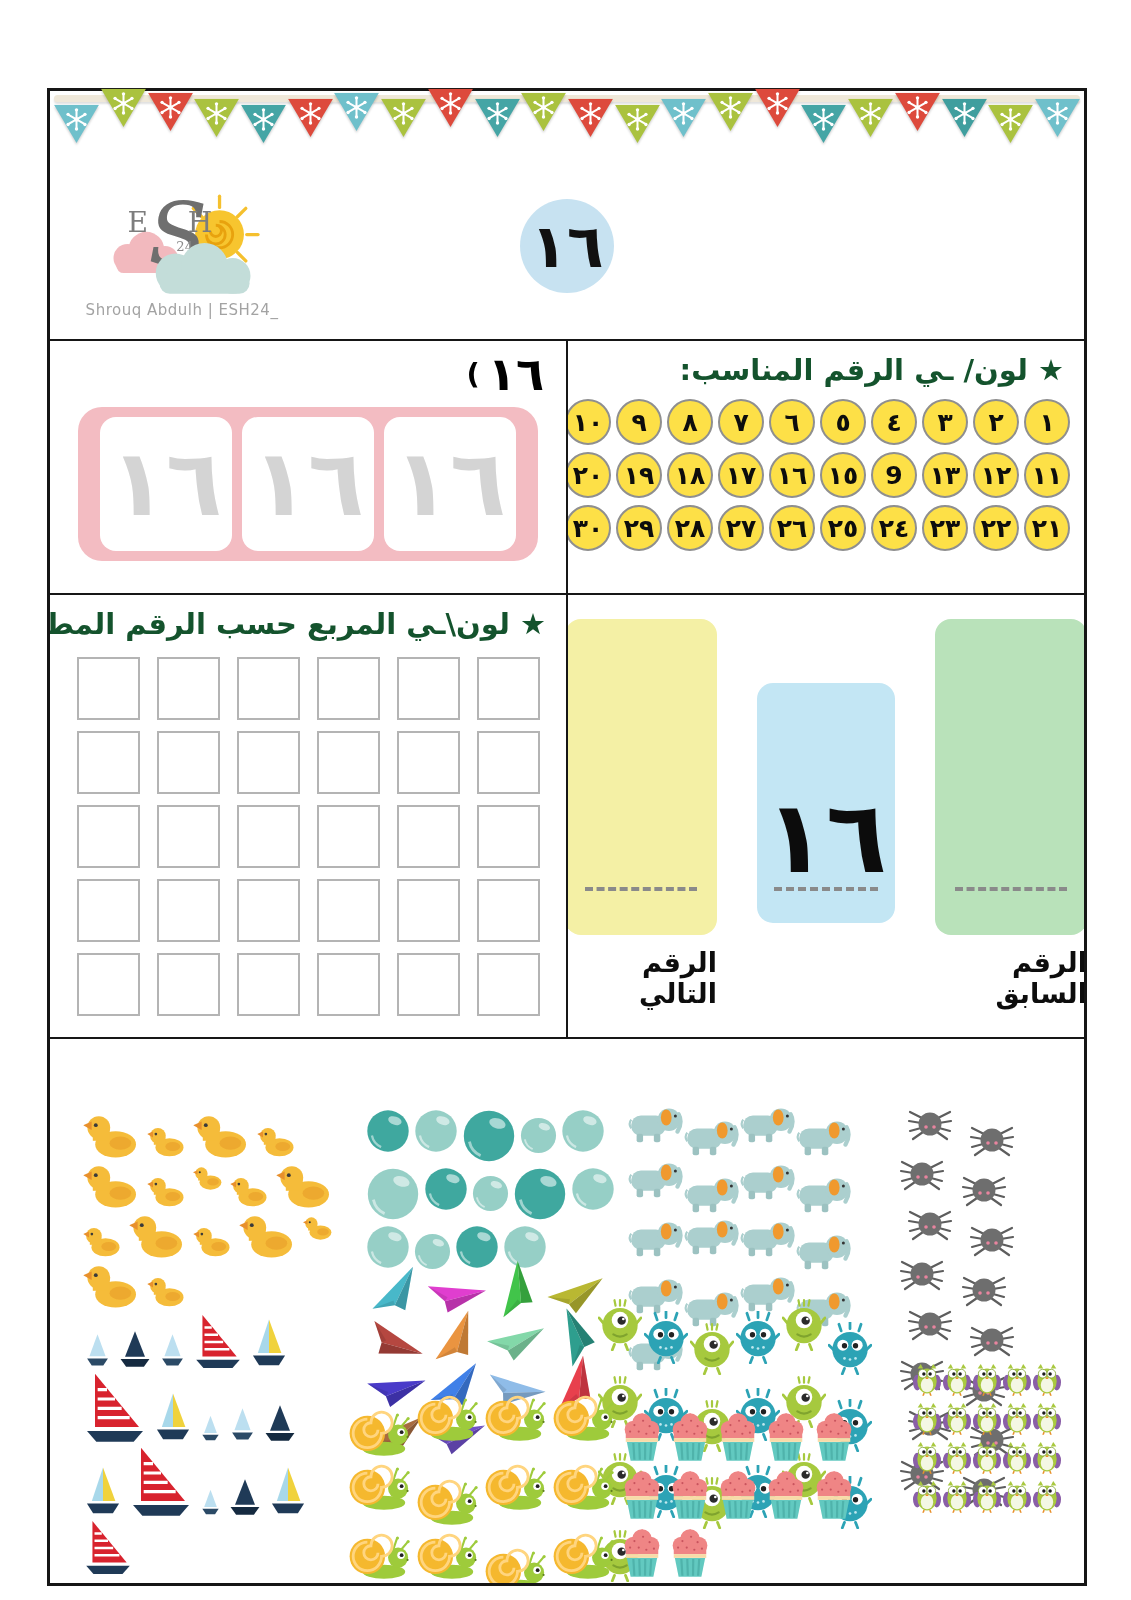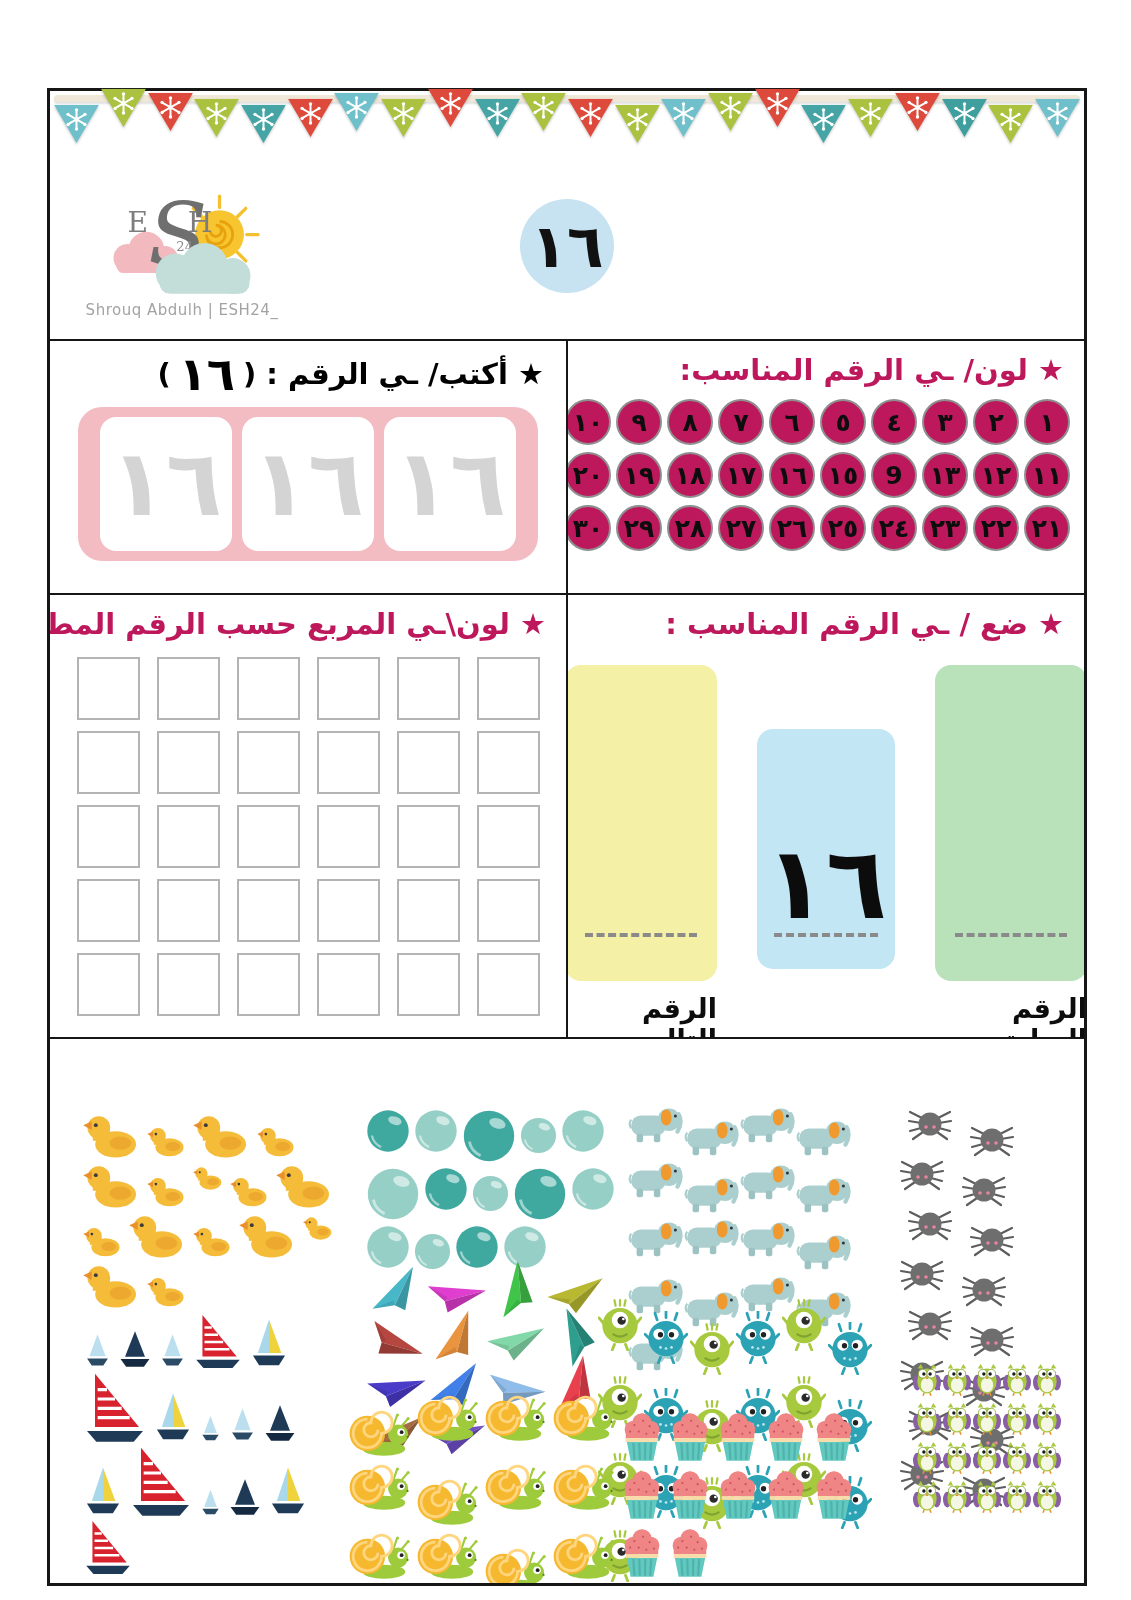--- a/index.html
+++ b/index.html
@@ -23,25 +23,25 @@
   .title-wrap{position:absolute;top:108px;left:0;right:0;display:flex;align-items:center;justify-content:center;gap:24px;}
   .title-text{font-size:47px;font-weight:bold;color:#0c0c0c;white-space:nowrap;
     text-shadow:2px 2px 0 #c9e2f1,-2px -2px 0 #c9e2f1,2px -2px 0 #c9e2f1,-2px 2px 0 #c9e2f1,0 0 7px #c9e2f1;}
   .title-circle{width:94px;height:94px;border-radius:50%;background:#c7e2f1;display:flex;align-items:center;justify-content:center;
     font-size:60px;font-weight:bold;color:#111;flex:0 0 auto;}
 
   
   .main{display:grid;grid-template-columns:1fr 1fr;grid-template-rows:252px 442px 1fr;gap:2px;background:#161616;height:calc(100% - 250px);}
   .panel{background:#fff;position:relative;overflow:hidden;}
   .panel-bottom{grid-column:1 / -1;}
-  .heading{font-size:29px;font-weight:bold;color:#be185d;margin:12px 20px 4px;white-space:nowrap;}
+  .heading{font-size:29px;font-weight:bold;color:#14532d;margin:12px 20px 4px;white-space:nowrap;}
 
   
   .circles{display:grid;grid-template-columns:repeat(10,1fr);gap:7px 5px;padding:8px 14px 0;}
-  .num-circle{width:42px;height:42px;border:2px solid #8f8f8f;border-radius:50%;background:#be185d;
+  .num-circle{width:42px;height:42px;border:2px solid #8f8f8f;border-radius:50%;background:#fde047;
     display:flex;align-items:center;justify-content:center;font-size:25px;font-weight:bold;color:#0d0d0d;}
 
   
   .trace-head{display:flex;align-items:center;gap:8px;margin:10px 22px 0;}
   .trace-head .t1{font-size:29px;font-weight:bold;}
   .trace-head .t2{font-size:46px;font-weight:bold;line-height:1;}
   .trace-frame{margin:10px auto 0;width:89%;height:154px;background:#f3bcc2;border-radius:24px;
     display:flex;align-items:center;justify-content:space-evenly;padding:10px 12px;box-sizing:border-box;}
   .trace-box{width:30.5%;height:134px;background:#fff;border-radius:16px;display:flex;align-items:center;justify-content:center;
     font-size:92px;font-weight:bold;color:#d4d4d4;line-height:1;}
@@ -437,33 +437,31 @@
           <div class="num-circle">٢٦</div>
           <div class="num-circle">٢٧</div>
           <div class="num-circle">٢٨</div>
           <div class="num-circle">٢٩</div>
           <div class="num-circle">٣٠</div>
         </div>
     </section>
 
     <section class="panel">
       <div class="trace-head">
-        <span class="t1">★ أكتب/ ـي الرقم : (</span>
         <span class="t2">١٦</span>
         <span class="t1">)</span>
       </div>
       <div class="trace-frame">
           <div class="trace-box">١٦</div>
           <div class="trace-box">١٦</div>
           <div class="trace-box">١٦</div>
         </div>
     </section>
 
     <section class="panel">
-      <div class="heading">★ ضع / ـي الرقم المناسب :</div>
       <div class="cards">
         <div class="card-wrap">
           <div class="card card-green">
               <div class="dash"></div>
             </div>
           <div class="card-label">الرقم السابق</div>
         </div>
         <div class="card-wrap">
           <div class="card card-blue">
             <div class="blue-num">١٦</div>

